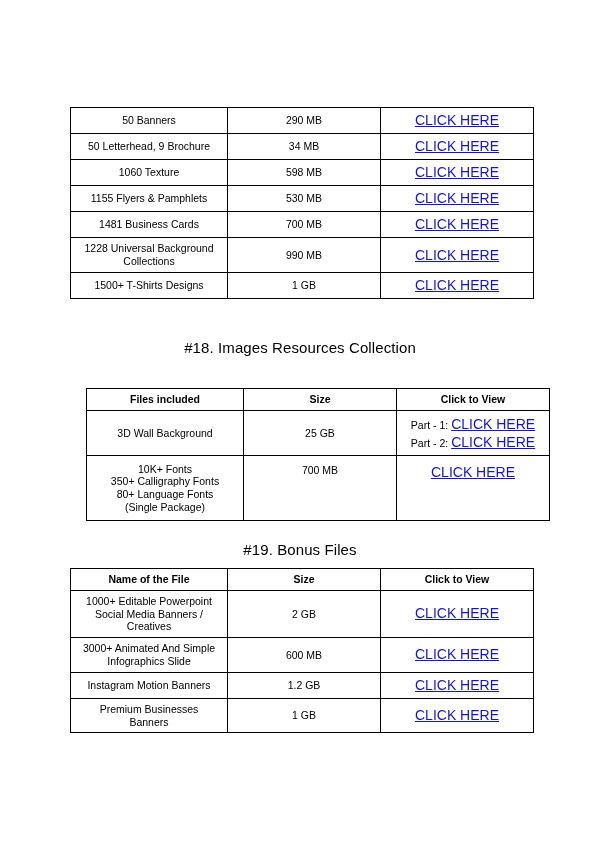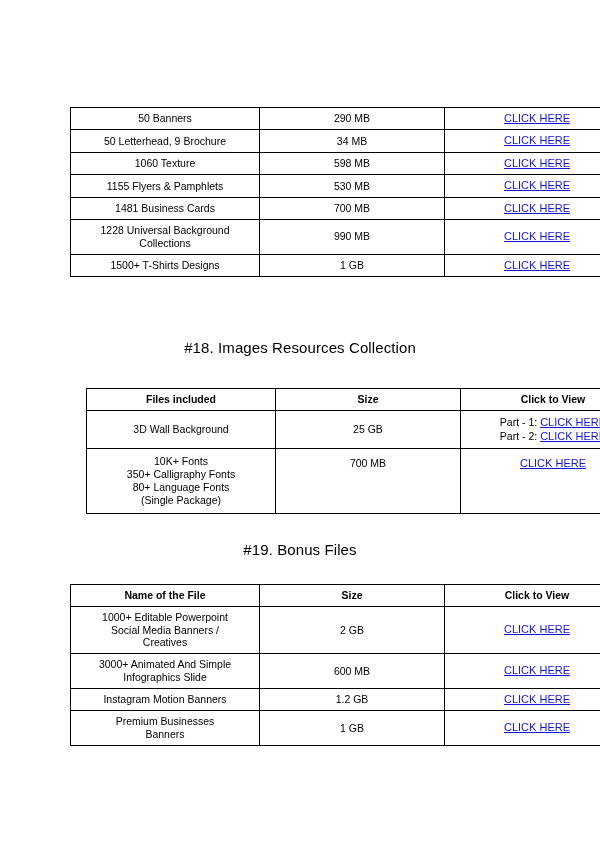--- a/index.html
+++ b/index.html
@@ -24,39 +24,39 @@
   }
   table.doc-table {
     width: 460px;
     border-collapse: collapse;
     table-layout: fixed;
     border: 1.6px solid #000;
     margin: 0;
   }
   table.doc-table td, table.doc-table th {
     border: 1px solid #000;
-    padding: 4px 16px;
+    padding: 4px 0;
     font-size: 10.5px;
     line-height: 1.22;
     text-align: center;
     vertical-align: middle;
     font-weight: normal;
   }
   table.doc-table th {
     font-weight: bold;
     font-size: 10.5px;
   }
   .col-name { width: 156px; }
   .col-size { width: 152px; }
   .col-link { width: 152px; }
 
   .link {
     color: #1414d6;
     text-decoration: underline;
-    font-size: 11px;
+    font-size: 14px;
     cursor: pointer;
   }
   .part-line {
     font-size: 10.5px;
     line-height: 1.3;
   }
   .part-label {
     color: #000;
   }
   h2.section-title {
@@ -64,21 +64,21 @@
     font-weight: normal;
     text-align: center;
     margin: 0;
     padding: 0;
     letter-spacing: 0.1px;
   }
   .block-1 { position: absolute; left: 70px; top: 107px; }
   .title-18 { position: absolute; left: 70px; top: 339px; width: 460px; }
   .block-2 { position: absolute; left: 86px; top: 388px; }
   .title-19 { position: absolute; left: 70px; top: 541px; width: 460px; }
-  .block-3 { position: absolute; left: 70px; top: 584px; }
+  .block-3 { position: absolute; left: 70px; top: 568px; }
 
   .h-tall td { padding-top: 7px; padding-bottom: 7px; }
   .cell-multi { line-height: 1.25; }
 </style>
 </head>
 <body>
 
 <div class="page">
 
   <table class="doc-table block-1">

